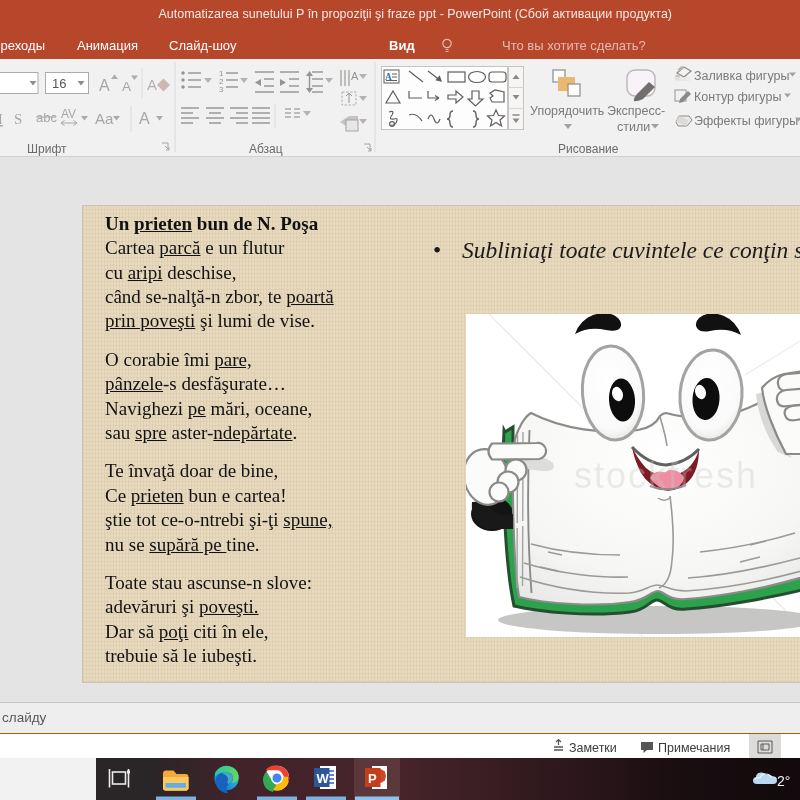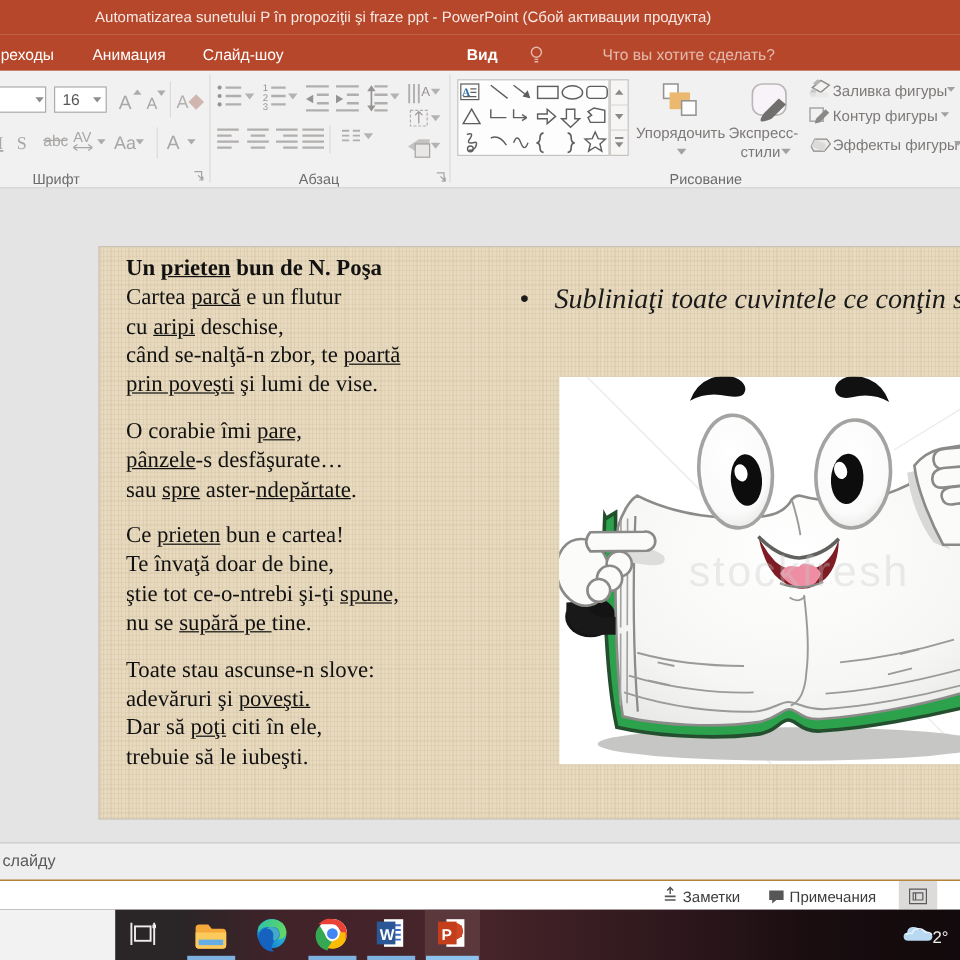--- a/index.html
+++ b/index.html
@@ -1,20 +1,20 @@
 <!DOCTYPE html>
 <html><head>
 <meta charset="utf-8">
 <style>
 html,body{margin:0;padding:0;}
 body{width:800px;height:800px;overflow:hidden;position:relative;font-family:"Liberation Sans",sans-serif;background:#e4e4e4;}
 .abs{position:absolute;}
 
 #titlebar{left:0;top:0;width:800px;height:29px;background:#b7472a;}
-#titletext{left:0;top:7px;width:672px;text-align:center;font-size:12.5px;color:rgba(255,255,255,.88);}
+#titletext{left:0;top:7px;width:672px;text-align:right;font-size:12.5px;color:rgba(255,255,255,.88);}
 #menubar{left:0;top:29px;width:800px;height:30px;background:#b7472a;color:#fff;font-size:13px;}
 .mi{position:absolute;top:9px;}
 
 #ribbon{left:0;top:59px;width:800px;height:97px;background:#f2f1f1;border-bottom:1px solid #d2d0ce;}
 .glabel{position:absolute;top:83px;font-size:12px;color:#6b6b6b;}
 
 #slide{left:83px;top:206px;width:717px;height:476px;background:repeating-linear-gradient(90deg, rgba(150,118,78,.085) 0 1px, rgba(255,255,255,0) 1px 3px),repeating-linear-gradient(0deg, rgba(150,118,78,.075) 0 1px, rgba(255,255,255,0) 1px 4px),repeating-linear-gradient(90deg, rgba(255,255,255,0) 0 6px, rgba(255,255,255,.06) 6px 7px),#e7d9bd;box-shadow:0 0 0 1px #c9c2b4;}
 #poem{left:22px;top:6px;width:360px;font-family:"Liberation Serif",serif;font-size:19px;line-height:24.35px;color:#111;}
 #poem .st{height:14.2px;}
 #poem b{letter-spacing:0px;}
@@ -252,24 +252,25 @@
 <div class="abs" id="slide">
   <div class="abs" id="poem">
     <div><b>Un <u>prieten</u> bun de N. Poşa</b></div>
     <div>Cartea <u>parcă</u> e un flutur</div>
     <div>cu <u>aripi</u> deschise,</div>
     <div>când se-nalţă-n zbor, te <u>poartă</u></div>
     <div><u>prin poveşti</u> şi lumi de vise.</div>
     <div class="st"></div>
     <div>O corabie îmi <u>pare,</u></div>
     <div><u>pânzele</u>-s desfăşurate…</div>
+    <div>Navighezi <u>pe</u> mări, oceane,</div>
     <div>sau <u>spre</u> aster-<u>ndepărtate</u>.</div>
     <div class="st"></div>
+    <div>Te învaţă doar de bine,</div>
     <div>Ce <u>prieten</u> bun e cartea!</div>
-    <div>Te învaţă doar de bine,</div>
     <div>ştie tot ce-o-ntrebi şi-ţi <u>spune,</u></div>
     <div>nu se <u>supără pe </u>tine.</div>
     <div class="st"></div>
     <div>Toate stau ascunse-n slove:</div>
     <div>adevăruri şi <u>poveşti.</u></div>
     <div>Dar să <u>poţi</u> citi în ele,</div>
     <div>trebuie să le iubeşti.</div>
   </div>
   <div class="abs" id="bullet"><span class="bu" style="display:inline-block;width:29px;">•</span>Subliniaţi toate cuvintele ce conţin s</div>
   <svg class="abs" style="left:383px;top:108px" width="334" height="323" viewBox="466 314 800 323" preserveAspectRatio="xMinYMin slice">

